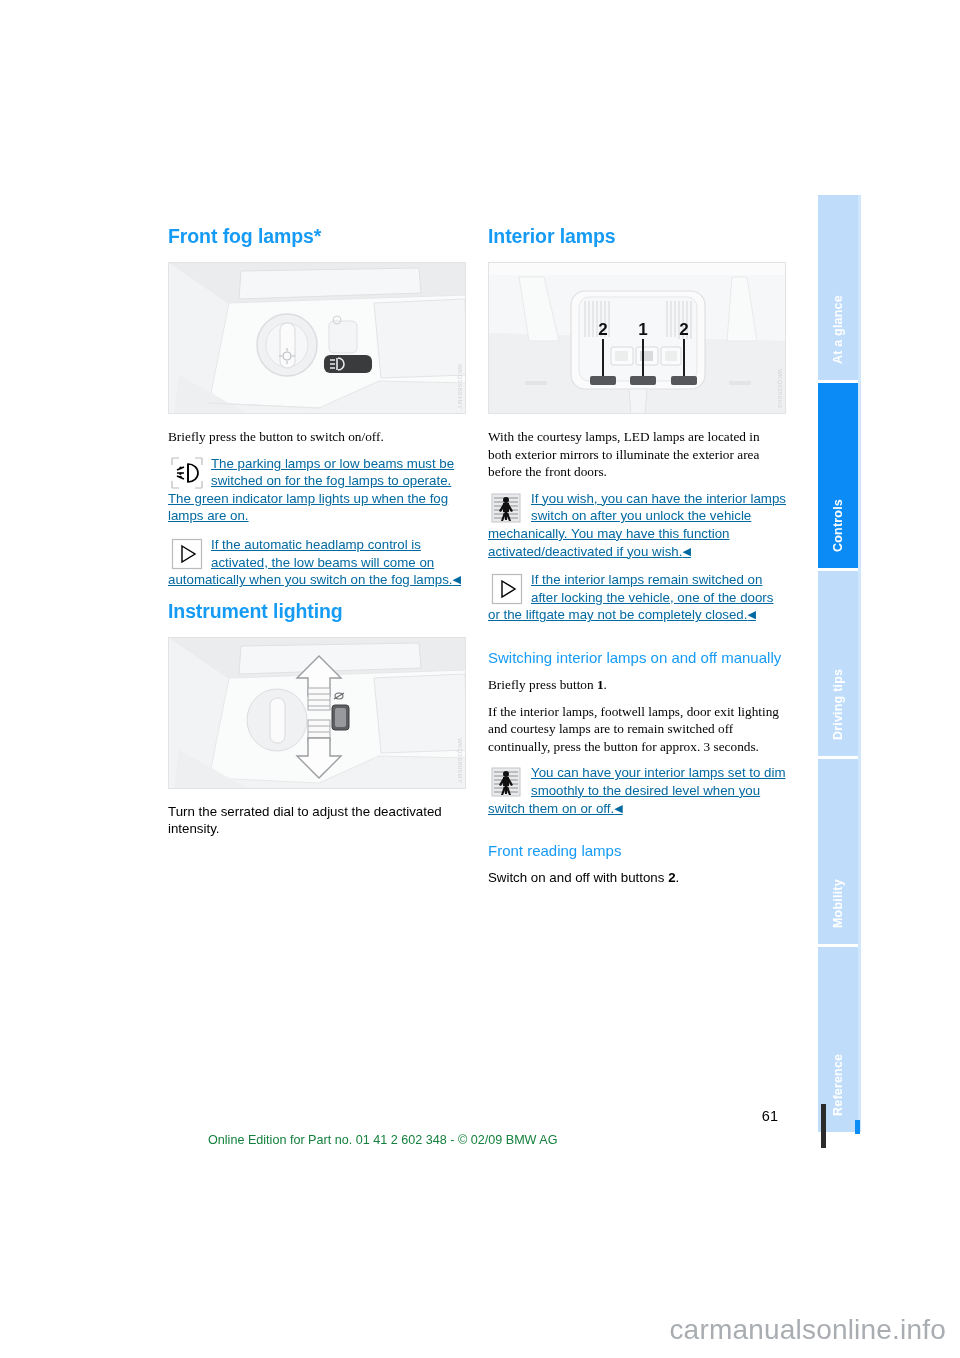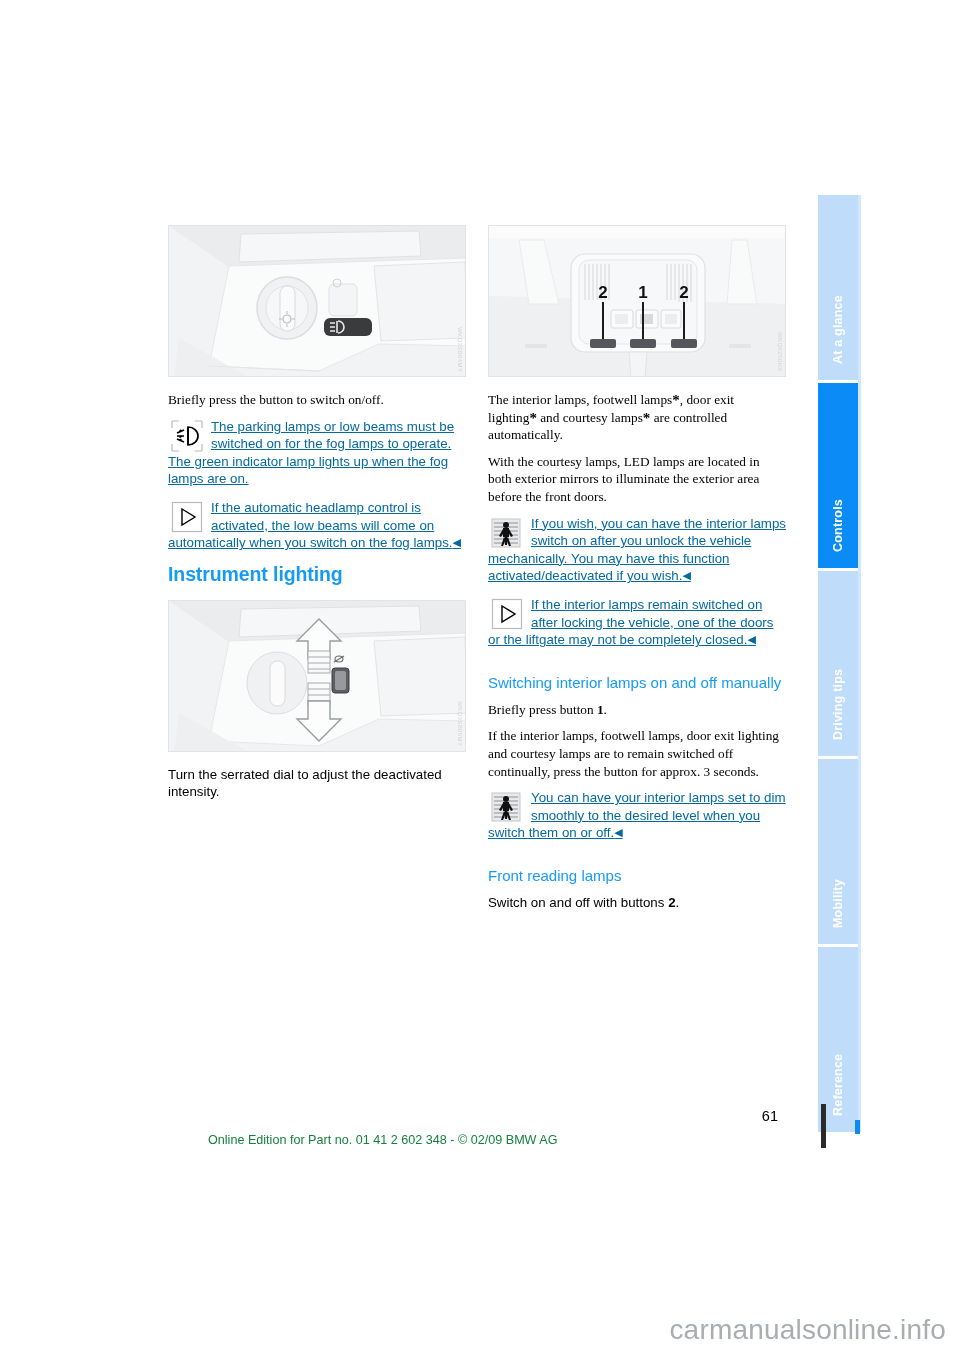--- a/index.html
+++ b/index.html
@@ -172,20 +172,21 @@
     </div>
     <div class="tab">
       <span class="tab-label">Reference</span>
     </div>
   </div>
   <div id="rail-edge"></div>
   <div id="rail-edge-bottom"></div>
 
   <div class="col" id="col-left">
 
+    <h1 class="section">Front fog lamps*</h1>
 
     <div class="figwrap">
       <div class="figure">
         <svg width="298" height="152" viewBox="0 0 298 152">
           <rect x="0" y="0" width="298" height="152" fill="#f2f3f4"></rect>
           <path d="M0 0 L298 0 L298 40 L70 48 Z" fill="#ebecee"></path>
           <path d="M72 8 L250 5 L252 30 L70 36 Z" fill="#f6f7f8" stroke="#e0e1e3" stroke-width="1"></path>
           <path d="M60 40 L298 32 L298 120 L210 118 L150 145 L40 140 Z" fill="#fafbfb" stroke="#e6e7e9" stroke-width="1"></path>
           <path d="M205 40 L296 36 L298 112 L212 115 Z" fill="#f4f5f6" stroke="#e3e4e6" stroke-width="1"></path>
           <ellipse cx="118" cy="82" rx="30" ry="31" fill="#f0f1f2" stroke="#dcdde0" stroke-width="1.5"></ellipse>
@@ -264,20 +265,21 @@
         </svg>
         <span class="figcode">WKQ3SB05MY</span>
       </div>
     </div>
 
     <p class="body">Turn the serrated dial to adjust the deactivated intensity.</p>
   </div>
 
   <div class="col" id="col-right">
 
+    <h1 class="section">Interior lamps</h1>
 
     <div class="figwrap">
       <div class="figure">
         <svg width="298" height="152" viewBox="0 0 298 152">
           <rect x="0" y="0" width="298" height="152" fill="#f2f3f4"></rect>
           <path d="M0 0 L298 0 L298 12 L0 12 Z" fill="#fbfbfb"></path>
           <path d="M0 12 L298 12 L298 78 L0 70 Z" fill="#f6f7f8"></path>
           <path d="M0 70 L298 78 L298 152 L0 152 Z" fill="#eff0f1"></path>
           <path d="M55 14 L70 78 L40 78 L30 14 Z" fill="#f9fafa" stroke="#e9eaec" stroke-width="1"></path>
           <path d="M243 14 L258 14 L268 78 L238 78 Z" fill="#f9fafa" stroke="#e9eaec" stroke-width="1"></path>
@@ -310,21 +312,20 @@
           <text x="195" y="72" font-family="Liberation Sans, sans-serif" font-size="17" font-weight="bold" fill="#111" text-anchor="middle">2</text>
           <g fill="#e3e4e6">
             <rect x="36" y="118" width="22" height="4" rx="1"></rect>
             <rect x="240" y="118" width="22" height="4" rx="1"></rect>
           </g>
         </svg>
         <span class="figcode">WKQ6250HS</span>
       </div>
     </div>
 
-    <p class="body tight"><span>The interior lamps, footwell lamps</span><span class="ast">*</span><span>, door exit lighting</span><span class="ast">*</span><span> and courtesy lamps</span><span class="ast">*</span><span> are controlled automatically.</span></p>
 
     <p class="body tight">With the courtesy lamps, LED lamps are located in both exterior mirrors to illuminate the exterior area before the front doors.</p>
 
     <div class="note">
       <span class="icon">
         <svg width="34" height="34" viewBox="0 0 34 34">
           <rect x="2" y="3" width="28" height="28" fill="#e9eaec" stroke="#c4c6c9" stroke-width="1"></rect>
           <g stroke="#8e9093" stroke-width="1">
             <path d="M4 7 h24 M4 11 h24 M4 15 h24 M4 19 h24 M4 23 h24 M4 27 h24"></path>
           </g>

